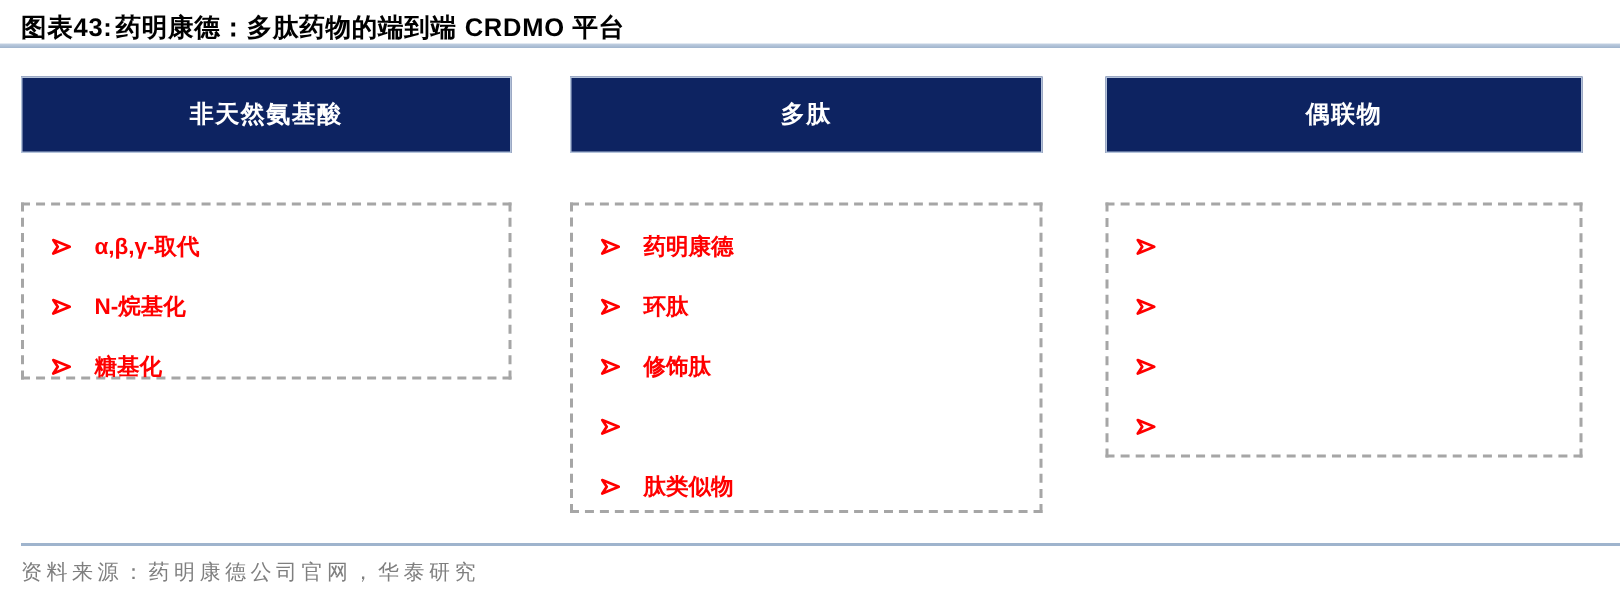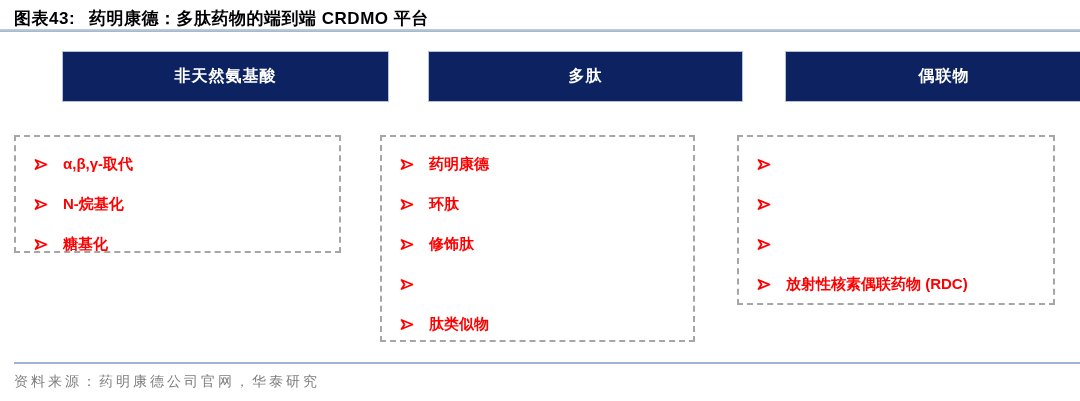--- a/index.html
+++ b/index.html
@@ -14,35 +14,35 @@
   html,body{background:#ffffff;}
   body{
     width:1080px;height:401px;position:relative;overflow:hidden;
     font-family:"Liberation Sans", sans-serif;
   }
   .figure-title{
     position:absolute;left:14px;top:7px;
     font-size:17px;font-weight:bold;color:#000;
     white-space:nowrap;letter-spacing:0.5px;
   }
-  .figure-title .label{margin-right:14px;}
+  .figure-title .label{margin-right:2px;}
   .title-rule{
     position:absolute;left:0;top:29px;width:1080px;height:3px;
     background:linear-gradient(to bottom,#c3d1e2,var(--rule));
   }
   .col{position:absolute;top:51px;}
   .col-1{left:14px;width:327px;}
   .col-2{left:380px;width:315px;}
   .col-3{left:737px;width:318px;}
   .header-box{
     height:51px;width:100%;
     background:var(--navy);
     border:1px solid var(--headerborder);
     display:flex;align-items:center;justify-content:center;
-    color:#ffffff;font-size:16px;font-weight:bold;letter-spacing:1px;margin-left:48px;
+    color:#ffffff;font-size:16px;font-weight:bold;letter-spacing:1px;
   }
   .list-box{
     margin-top:33px;width:100%;
     border:2px dashed var(--dash);
     padding:7px 4px 0 18px;
   }
   .col-1 .list-box{height:118px;text-align:right;}
   .col-2 .list-box{height:207px;}
   .col-3 .list-box{height:170px;}
   .item{
@@ -178,19 +178,18 @@
             <path d="M1.5 2 L12.5 6.5 L1.5 11 L4.5 6.5 Z" fill="none" stroke="#ff0000" stroke-width="1.8" stroke-linejoin="round"></path>
           </svg>
         </span>
     </div>
     <div class="item">
       <span class="bullet">
           <svg width="14" height="13" viewBox="0 0 14 13">
             <path d="M1.5 2 L12.5 6.5 L1.5 11 L4.5 6.5 Z" fill="none" stroke="#ff0000" stroke-width="1.8" stroke-linejoin="round"></path>
           </svg>
         </span>
-      <span>放射性核素偶联药物 (RDC)</span>
     </div>
   </div>
 </div>
 
 <div class="footer-rule"></div>
 <div class="source-line">资料来源：药明康德公司官网，华泰研究</div>
 
 </body></html>

